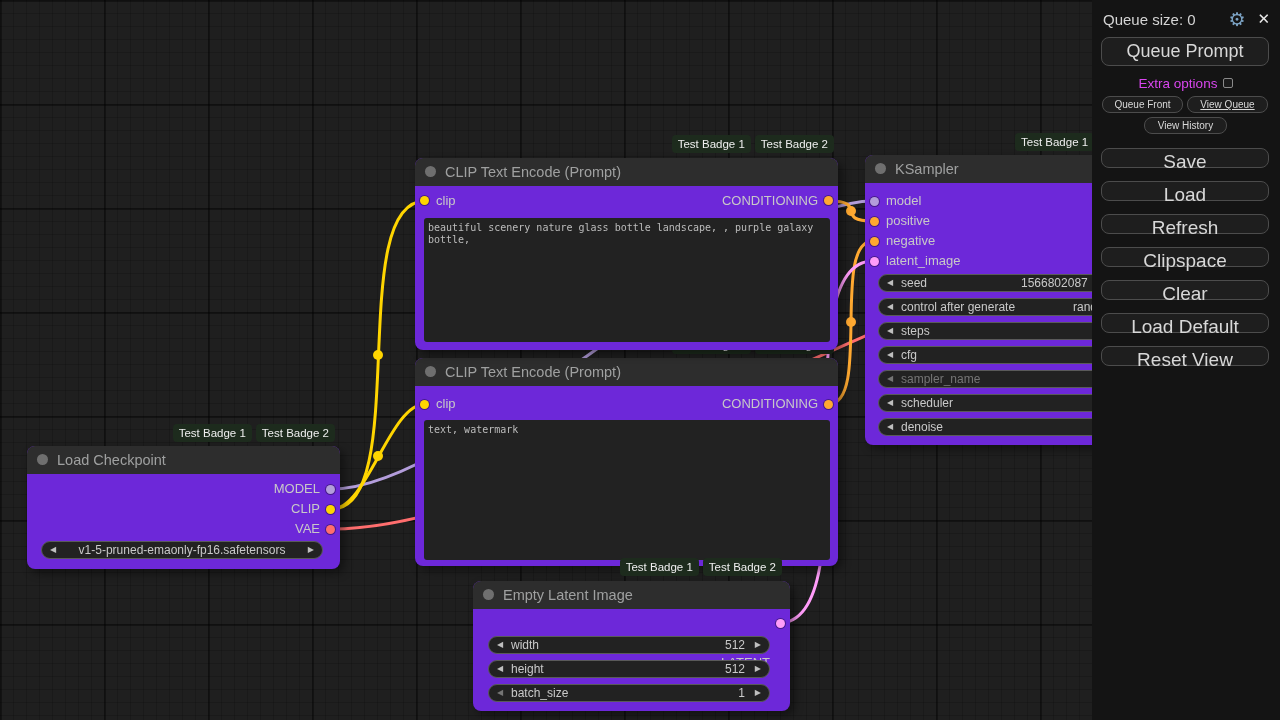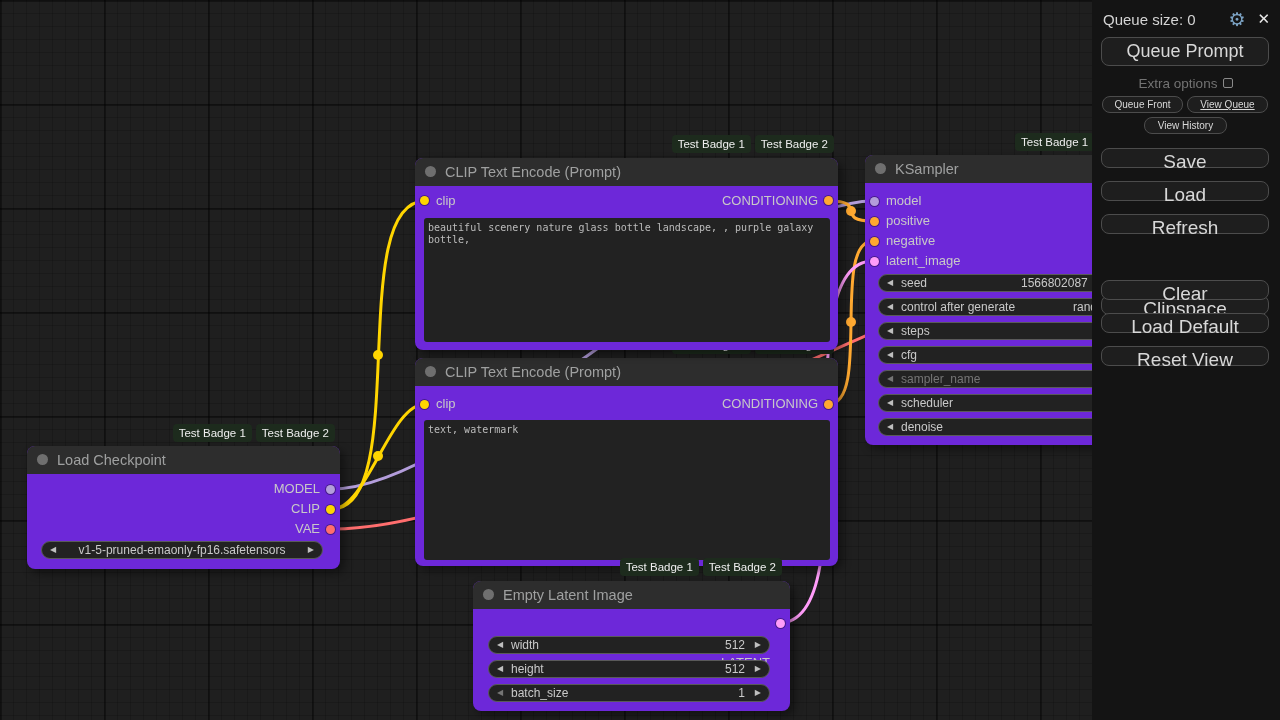--- a/index.html
+++ b/index.html
@@ -57,21 +57,21 @@
     display:flex; align-items:center; font-size:15px; }
   .side-top .sp { flex:1; }
   .gear { font-size:19px; color:#7ca3c4; margin-right:12px; cursor:pointer; }
   .xbtn { font-size:15px; color:#e8e8e8; cursor:pointer; }
   .btn { position:absolute; left:9px; width:168px; background:#1e1e1e;
     border:1px solid #4c4c4c; border-radius:8px; color:#d8d8d8; text-align:center;
     cursor:pointer; }
   .btn.big { height:20px; font-size:19px; line-height:26px; }
   .btn.sm  { height:17px; font-size:10px; line-height:15px; width:auto; }
   .extra { position:absolute; left:0; right:0; top:76px; height:14px; display:flex;
-    justify-content:center; align-items:center; gap:6px; font-size:13.5px; color:#737373; }
+    justify-content:center; align-items:center; gap:6px; font-size:13.5px; color:#d946ef; }
   .chk { width:10px; height:10px; border:1px solid #8a8a8a; background:#1a1a1a;
     border-radius:2px; display:inline-block; }
 </style>
 </head>
 <body>
 
 <div class="canvas"></div>
 
 <svg class="links" width="1280" height="720">
   <path d="M332,489 C467,489 738,201 873,201" fill="none" stroke-width="3" stroke-linecap="round" stroke="#B39DDB"></path>
@@ -236,17 +236,17 @@
     <span>Extra options</span>
     <span class="chk"></span>
   </div>
   <div class="btn sm" style="left:10px; top:96px; width:81px;"><span>Queue Front</span></div>
   <div class="btn sm" style="left:95px; top:96px; width:81px;text-decoration:underline;"><span>View Queue</span></div>
   <div class="btn sm" style="left:52px; top:117px; width:83px;"><span>View History</span></div>
 
   <div class="btn big" style="top:148px;"><span>Save</span></div>
   <div class="btn big" style="top:181px;"><span>Load</span></div>
   <div class="btn big" style="top:214px;"><span>Refresh</span></div>
-  <div class="btn big" style="top:247px;margin-top:48px;"><span>Clipspace</span></div>
+  <div class="btn big" style="top:247px;"><span>Clipspace</span></div>
   <div class="btn big" style="top:280px;"><span>Clear</span></div>
   <div class="btn big" style="top:313px;"><span>Load Default</span></div>
   <div class="btn big" style="top:346px;"><span>Reset View</span></div>
 </div>
 
 </body></html>

